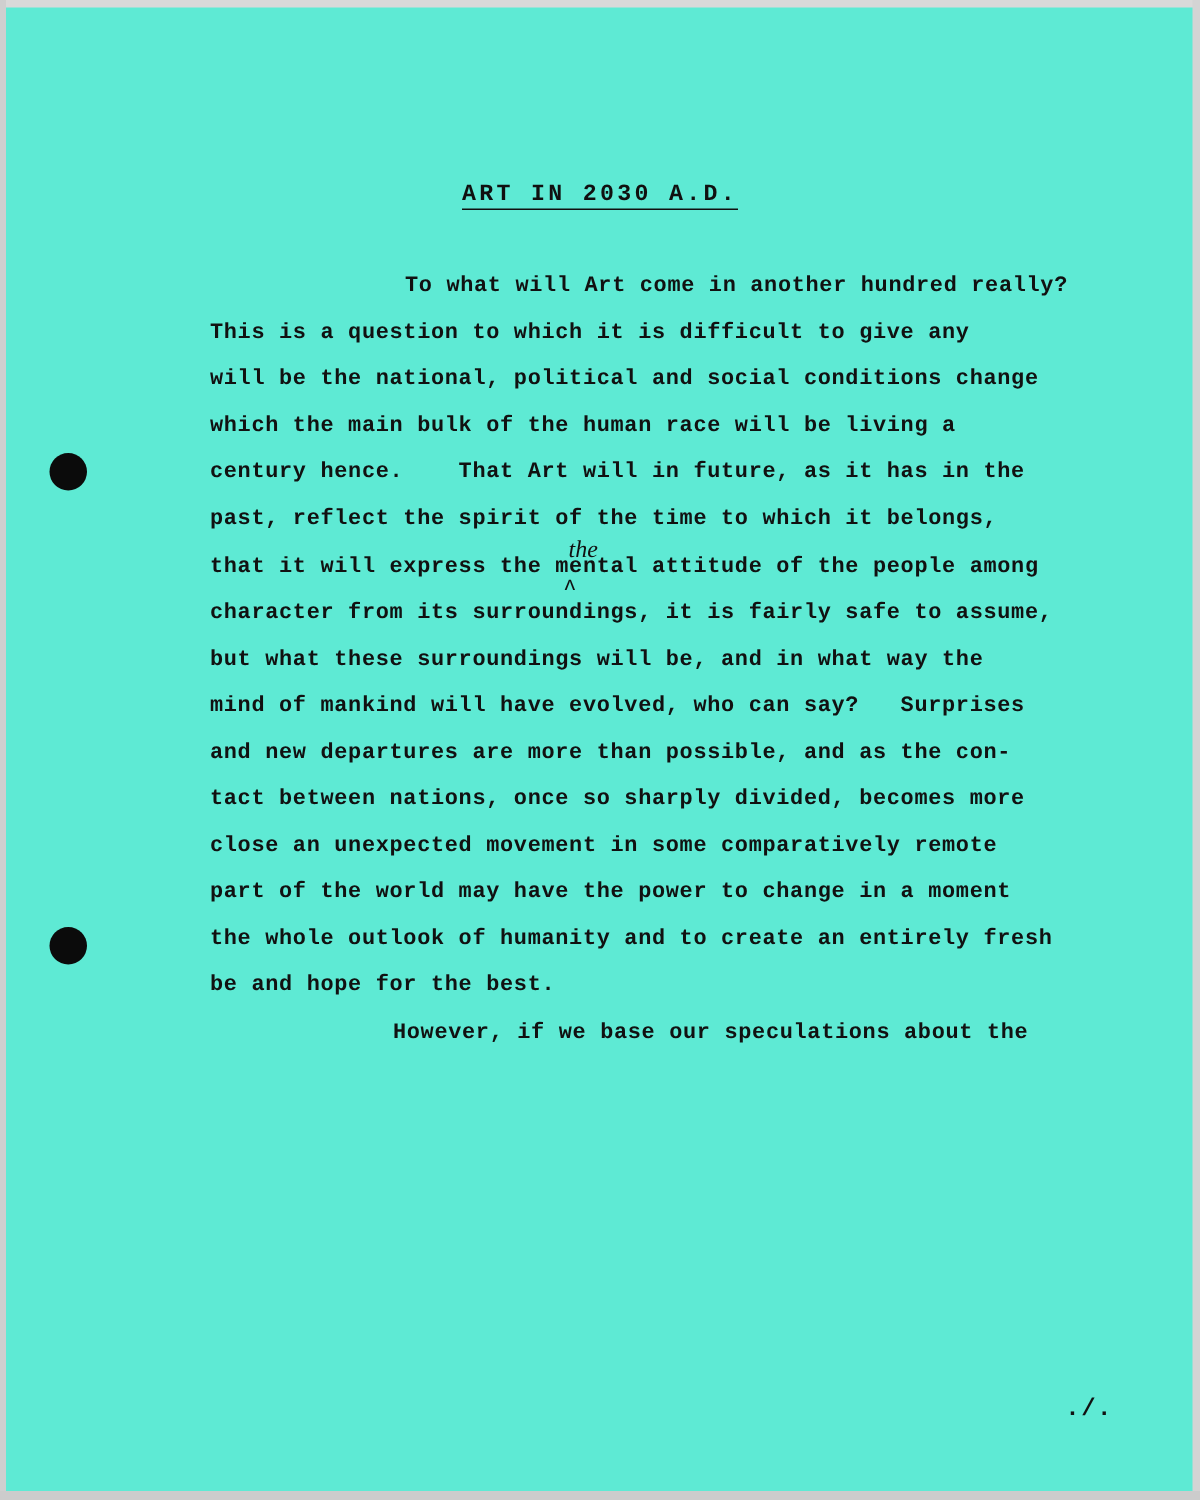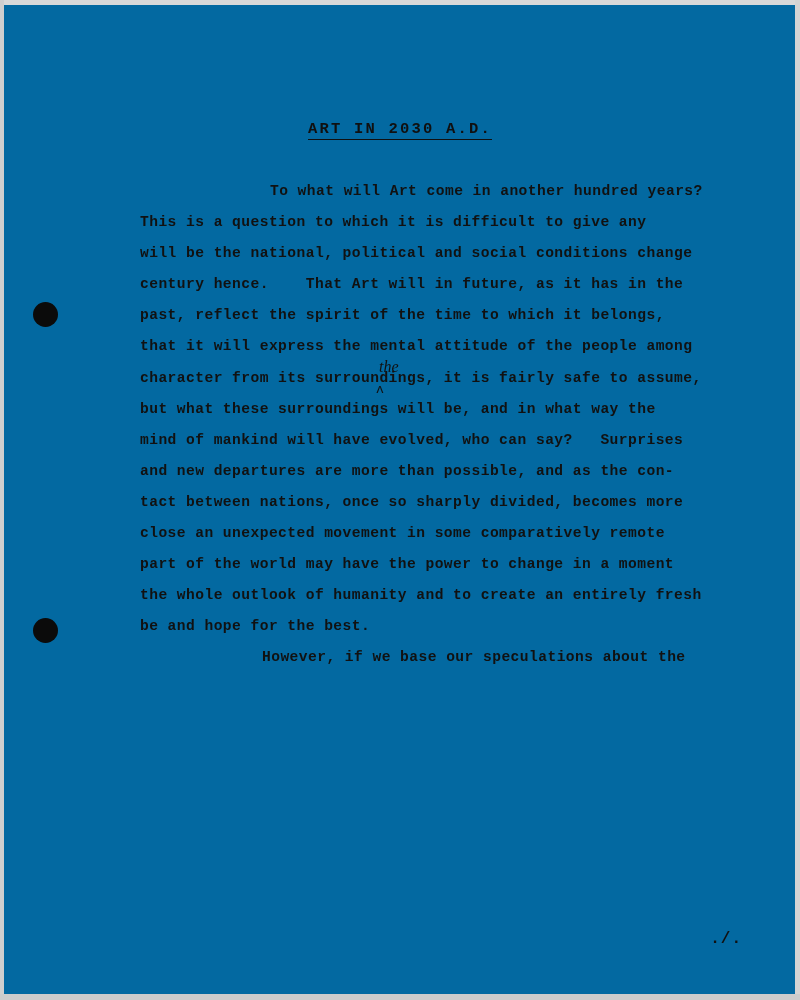--- a/index.html
+++ b/index.html
@@ -4,21 +4,21 @@
 <style>
   html, body {
     margin: 0;
     padding: 0;
     background: #6e6e6e;
   }
   .page {
     position: relative;
     width: 800px;
     height: 1000px;
-    background: #0369a1;
+    background: #5eead4;
     overflow: hidden;
     font-family: "Liberation Mono", "DejaVu Sans Mono", monospace;
     color: #121212;
   }
   
   .scan-edge-top {
     position: absolute;
     top: 0; left: 0; right: 0;
     height: 5px;
     background: #d9d9d9;
@@ -133,23 +133,24 @@
 
   <div class="punch-hole hole-1"></div>
   <div class="punch-hole hole-2"></div>
 
   <div class="doc-title">
     <span>ART   IN   2030 A.D.</span>
   </div>
 
   <div class="body-text">
 
-    <div class="line indent-1">To what will Art come in another hundred years?</div>
+    <div class="line indent-1">To what will Art come in another hundred really?</div>
     <div class="line">This is a question to which it is difficult to give any</div>
     <div class="line">will be the national, political and social conditions change</div>
+    <div class="line">which the main bulk of the human race will be living a</div>
     <div class="line">century hence.    That Art will in future, as it has in the</div>
     <div class="line">past, reflect the spirit of the time to which it belongs,</div>
     <div class="line">that it will express the mental attitude of the people among</div>
     <div class="line">character from its surroundings, it is fairly safe to assume,</div>
     <div class="line">but what these surroundings will be, and in what way the</div>
     <div class="line">mind of mankind will have evolved, who can say?   Surprises</div>
     <div class="line">and new departures are more than possible, and as the con-</div>
     <div class="line">tact between nations, once so sharply divided, becomes more</div>
     <div class="line">close an unexpected movement in some comparatively remote</div>
     <div class="line">part of the world may have the power to change in a moment</div>

